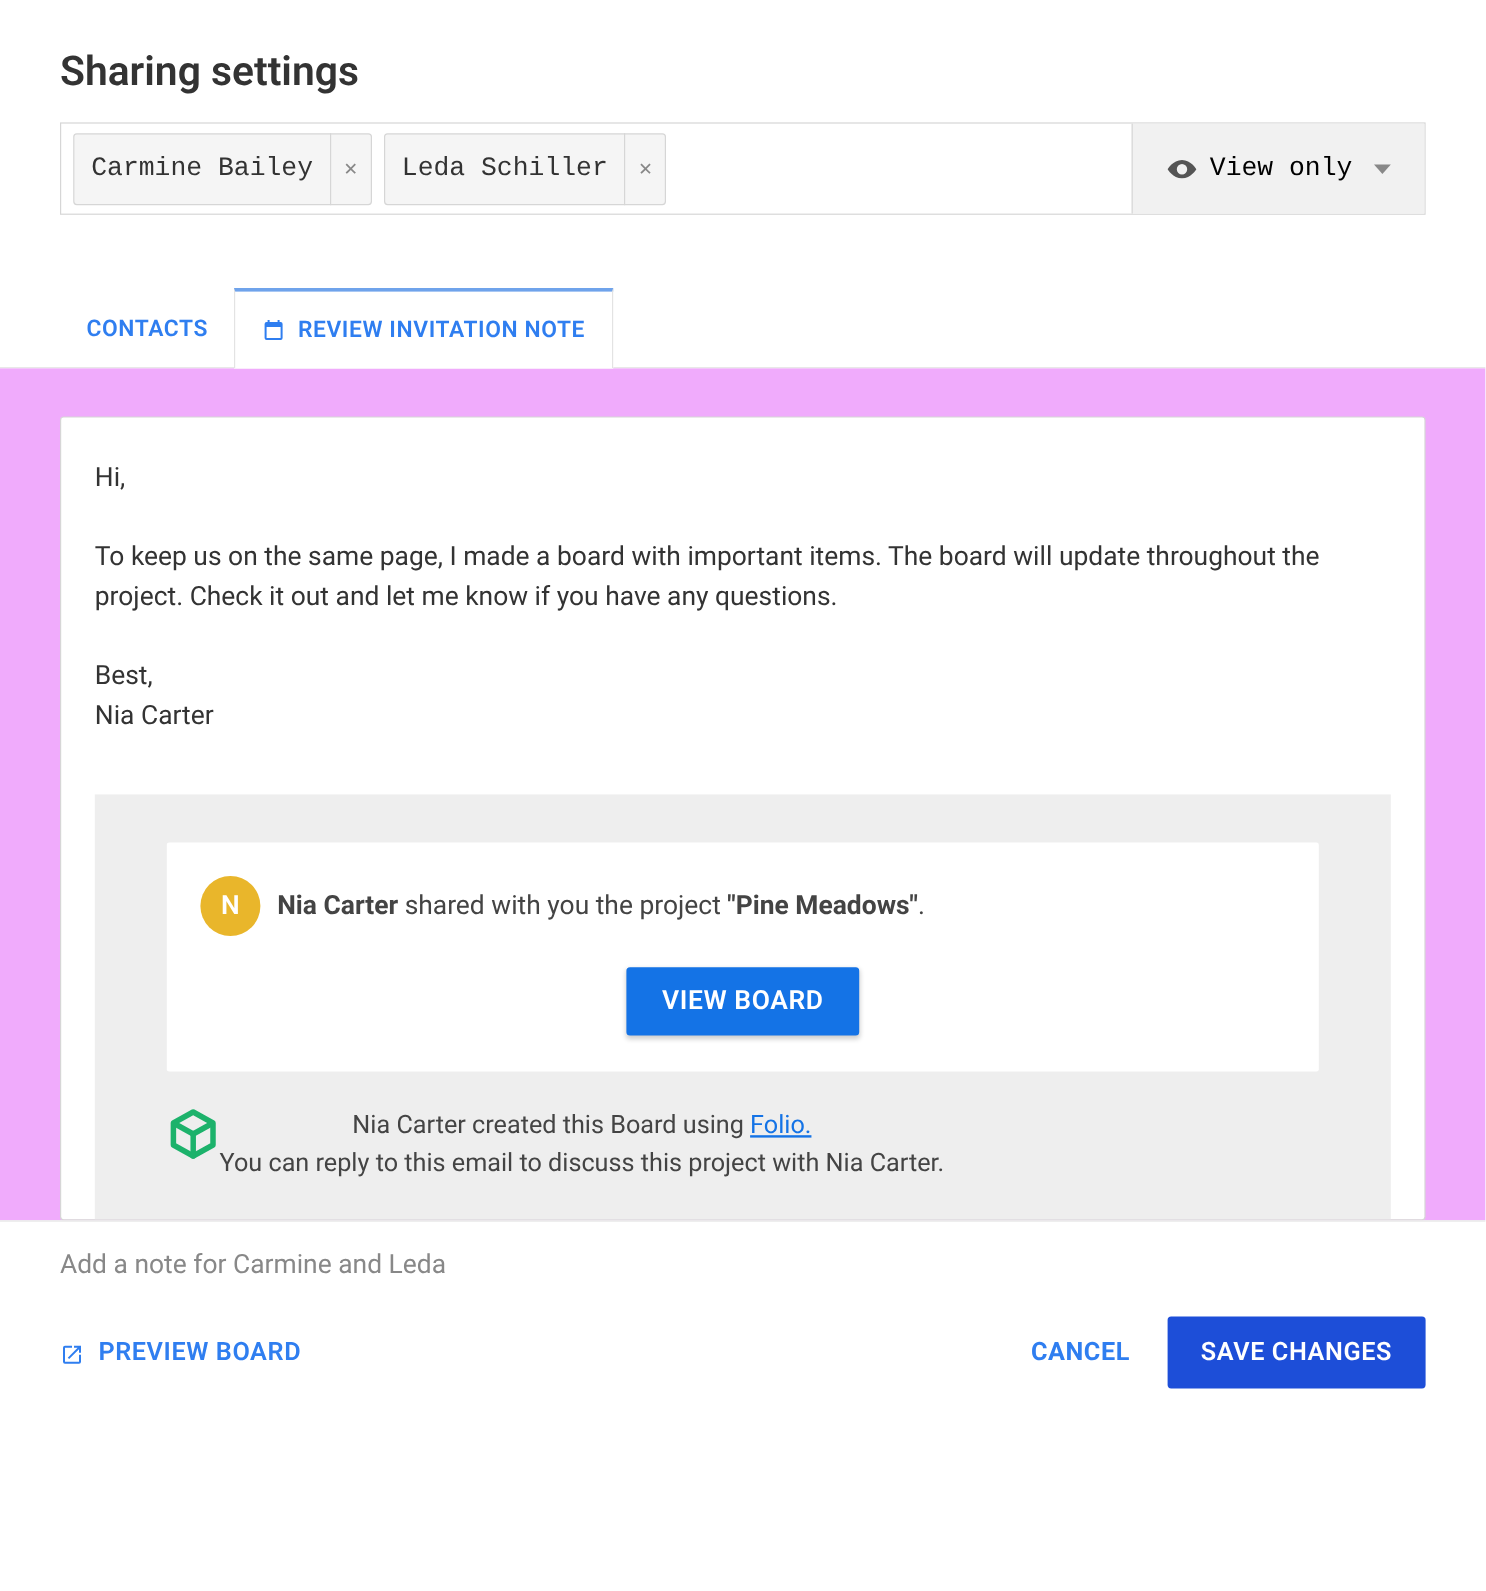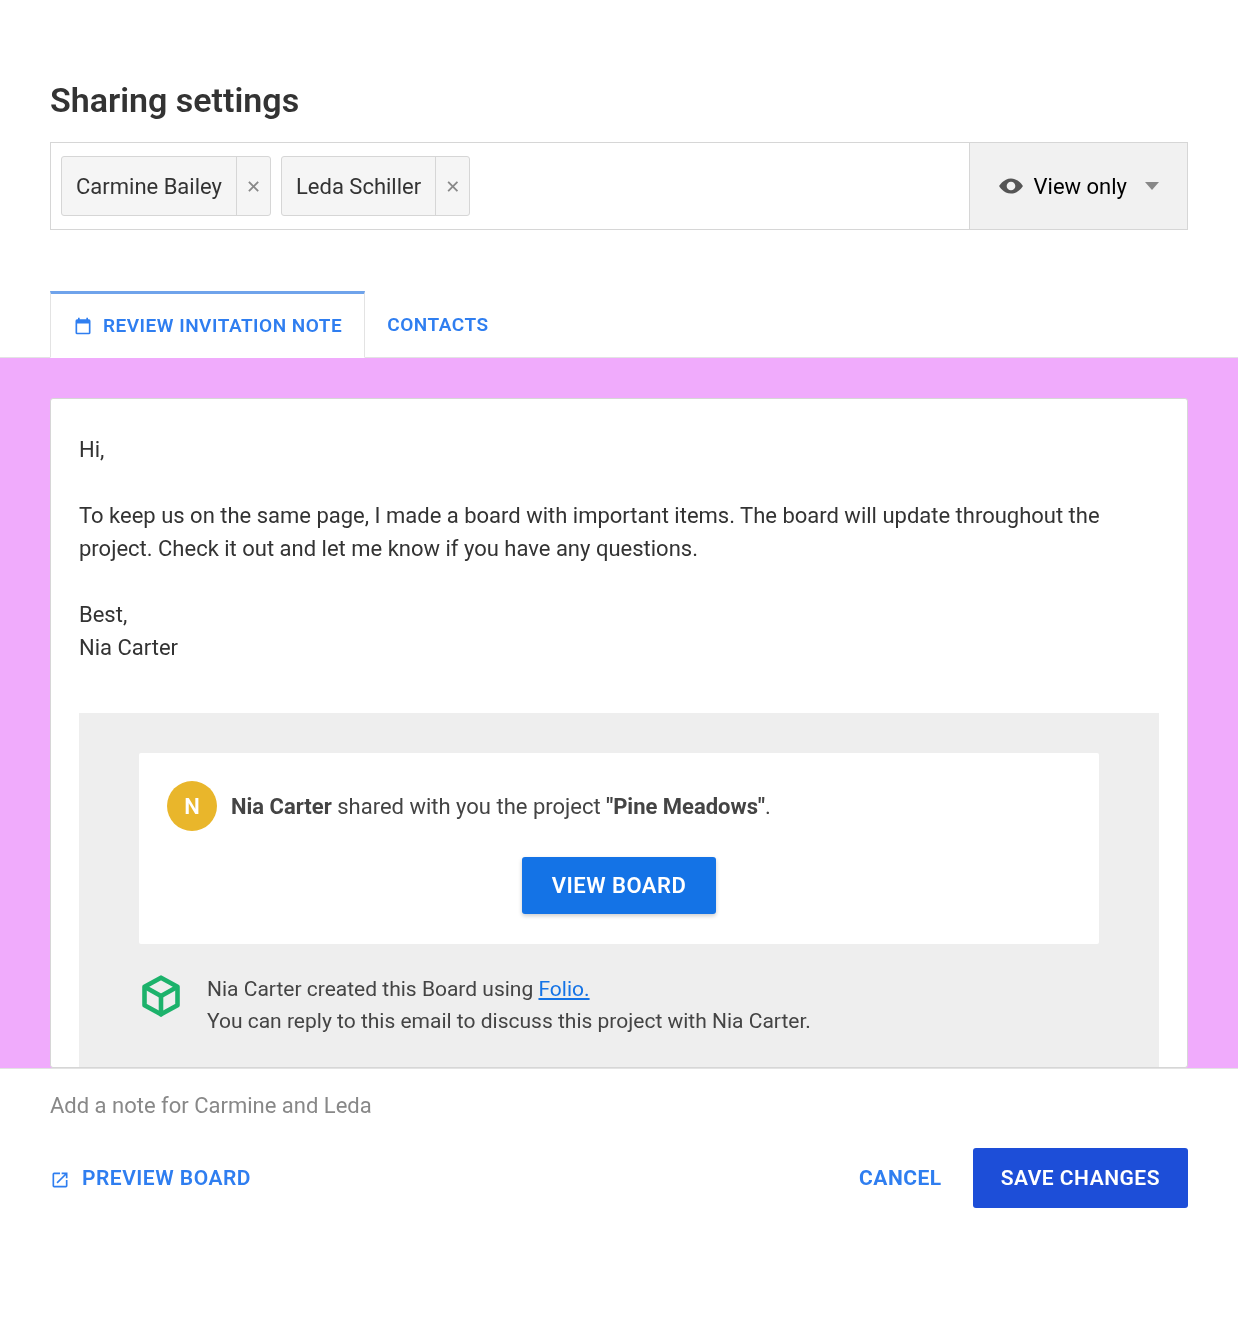--- a/index.html
+++ b/index.html
@@ -4,32 +4,32 @@
 <style>
   * { box-sizing: border-box; margin: 0; padding: 0; }
   body {
     font-family: -apple-system, BlinkMacSystemFont, "Segoe UI", Roboto, Helvetica, Arial, sans-serif;
     background: #fff;
     color: #333;
     width: 1238px;
   }
   .container {
     padding: 40px 50px 0 50px;
-    margin-top: 40px;
   }
   .page-title {
     font-size: 34px;
     font-weight: 600;
     color: #333;
     margin-bottom: 22px;
   }
   .share-row {
     display: flex;
     border: 1px solid #d6d6d6;
-    height: 88px;
+    height: 77px;
+    font-family: Liberation Mono, monospace;
   }
   .chips-area {
     flex: 1;
     display: flex;
     align-items: center;
     padding: 0 10px;
     gap: 10px;
   }
   .chip {
     display: flex;
@@ -161,25 +161,25 @@
     font-weight: 600;
     letter-spacing: 0.5px;
     padding: 16px 30px;
     border-radius: 3px;
     box-shadow: 0 2px 4px rgba(0,0,0,0.2);
     cursor: pointer;
   }
   .footer-note-row {
     display: flex;
     align-items: flex-start;
-    gap: 24px;
     margin-top: 30px;
     font-size: 21px;
     color: #444;
     line-height: 1.5;
+    text-align: center;
   }
   .folio-icon { width: 44px; height: 44px; flex-shrink: 0; }
   .folio-link { color: #1473e6; text-decoration: underline; cursor: pointer; }
 
   .bottom-bar {
     border-top: 1px solid #e3e3e3;
     background: #fff;
     padding: 24px 50px 34px 50px;
   }
   .bottom-caption {
@@ -242,28 +242,28 @@
     <div class="permission-select">
       <svg class="eye" viewBox="0 0 24 24">
           <path d="M12 5c-7 0-11 7-11 7s4 7 11 7 11-7 11-7-4-7-11-7zm0 11a4 4 0 1 1 0-8 4 4 0 0 1 0 8z"></path>
         </svg>
       <span>View only</span>
       <span class="caret"></span>
     </div>
   </div>
 
   <div class="tabs">
+    <div class="tab">
+      <span>CONTACTS</span>
+    </div>
     <div class="tab active">
       <svg class="tab-icon" viewBox="0 0 24 24">
           <path d="M19 4h-1V2h-2v2H8V2H6v2H5a2 2 0 0 0-2 2v14a2 2 0 0 0 2 2h14a2 2 0 0 0 2-2V6a2 2 0 0 0-2-2zm0 16H5V9h14v11z"></path>
         </svg>
       <span>REVIEW INVITATION NOTE</span>
-    </div>
-    <div class="tab">
-      <span>CONTACTS</span>
     </div>
   </div>
 
   <div class="body-area">
     <div class="note-panel">
       <div class="note-text">Hi,
 
 To keep us on the same page, I made a board with important items. The board will update throughout the project. Check it out and let me know if you have any questions.
 
 Best,

